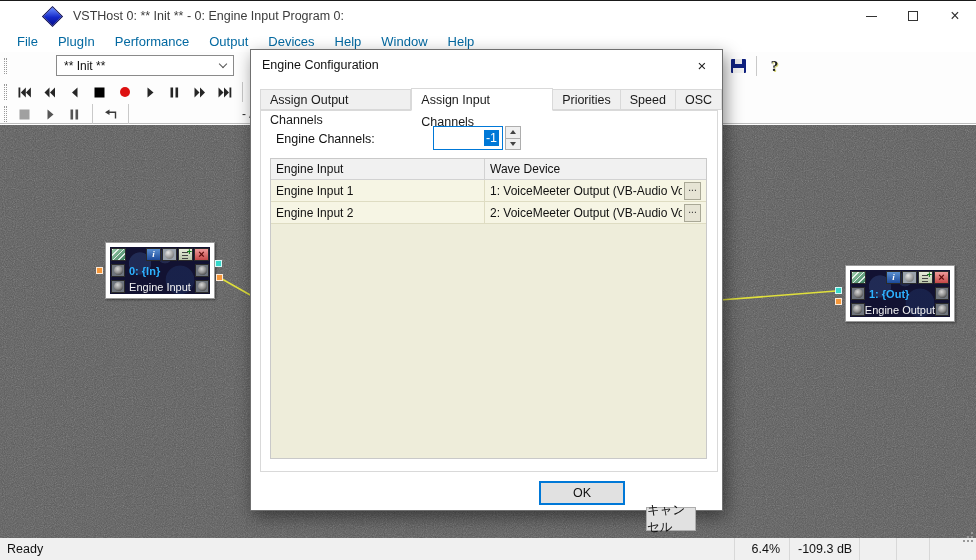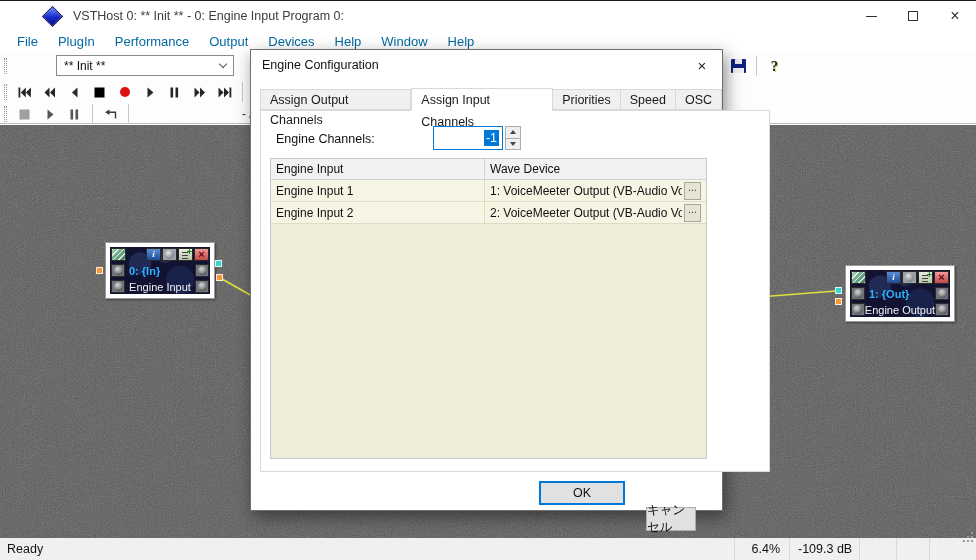--- a/index.html
+++ b/index.html
@@ -77,21 +77,21 @@
   .grip{ position:absolute; right:3px; bottom:4px; width:2px; height:2px; background:#9a9a9a;
     box-shadow:-4px 4px 0 #9a9a9a, 0 4px 0 #9a9a9a, -8px 8px 0 #9a9a9a, -4px 8px 0 #9a9a9a, 0 8px 0 #9a9a9a; top:-6px; }
   
   .dialog{ position:absolute; left:250px; top:48px; width:473px; height:462px; background:#fff; border:1px solid #707070; box-shadow:3px 6px 16px rgba(0,0,0,.45); z-index:50; }
   .dlg-title{ height:30px; display:flex; align-items:center; padding-left:11px; font-size:12.5px; color:#111; }
   .dlg-close{ margin-left:auto; width:40px; height:30px; display:flex; align-items:center; justify-content:center; font-size:15px; color:#222; }
   .tabs{ position:absolute; left:9px; top:38px; display:flex; align-items:flex-end; font-size:12.5px; color:#1a1a1a; z-index:3; }
   .tab{ height:21px; line-height:20px; padding:0 9px; background:#f0f0f0; border:1px solid #d9d9d9; border-left:none; }
   .tab:first-child{ border-left:1px solid #d9d9d9; }
   .tab.active{ background:#fff; height:23px; line-height:22px; border-bottom:1px solid #fff; border-left:1px solid #d9d9d9; margin-bottom:-1px; }
-  .page{ position:absolute; left:9px; top:60px; width:510px; height:362px; background:#fff; border:1px solid #d9d9d9; }
+  .page{ position:absolute; left:9px; top:60px; width:458px; height:362px; background:#fff; border:1px solid #d9d9d9; }
   .ec-label{ position:absolute; left:15px; top:21px; font-size:12.5px; color:#111; }
   .spinbox{ position:absolute; left:172px; top:15px; width:70px; height:24px; border:1px solid #0078d7; background:#fff; display:flex; align-items:center; justify-content:flex-end; padding-right:3px; font-size:12.5px; }
   .spinbox .sel{ background:#0078d7; color:#fff; padding:1px 2px; }
   .spinner{ position:absolute; left:244px; top:15px; width:16px; height:24px; display:flex; flex-direction:column; }
   .spin-btn{ flex:1; background:#f0f0f0; border:1px solid #adadad; display:flex; align-items:center; justify-content:center; }
   .spin-btn + .spin-btn{ border-top:none; }
   .tri-up{ width:0; height:0; border-left:3.5px solid transparent; border-right:3.5px solid transparent; border-bottom:4.5px solid #444; }
   .tri-dn{ width:0; height:0; border-left:3.5px solid transparent; border-right:3.5px solid transparent; border-top:4.5px solid #444; }
   .chan-table{ position:absolute; left:9px; top:47px; width:437px; height:301px; background:#eeedda; border:1px solid #c9c9c9; font-size:12px; color:#111; }
   .ct-header{ display:flex; height:21px; background:#f1f1f1; border-bottom:1px solid #d2d2d2; }

